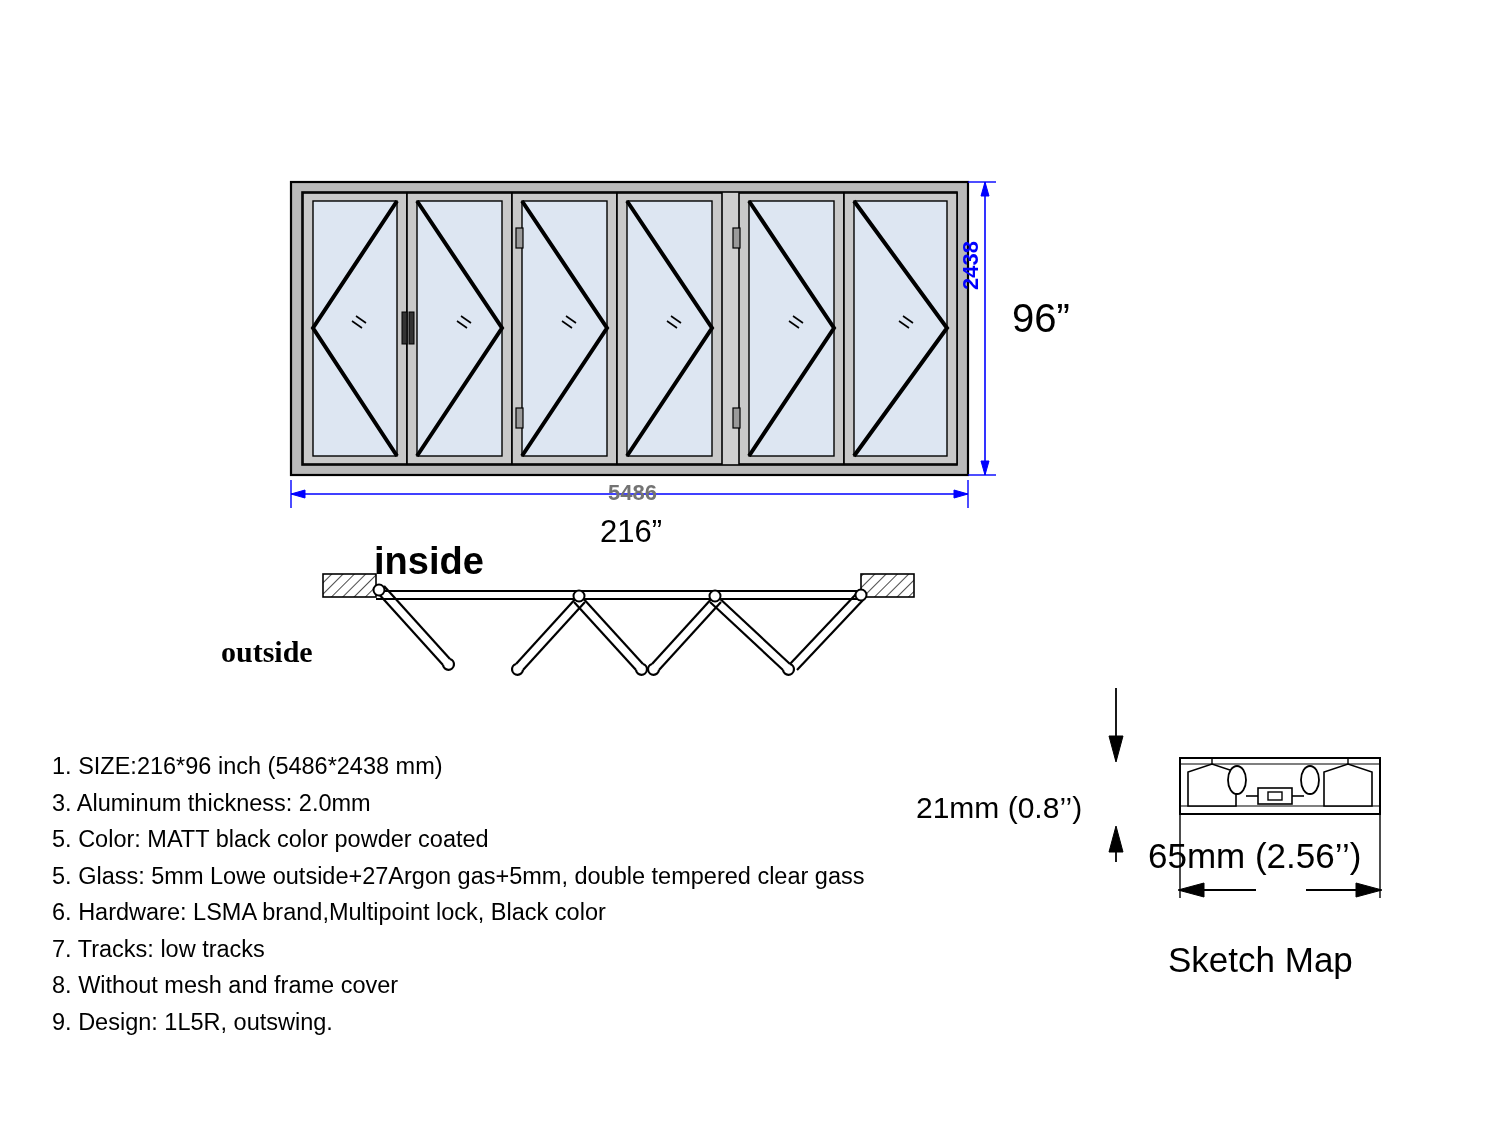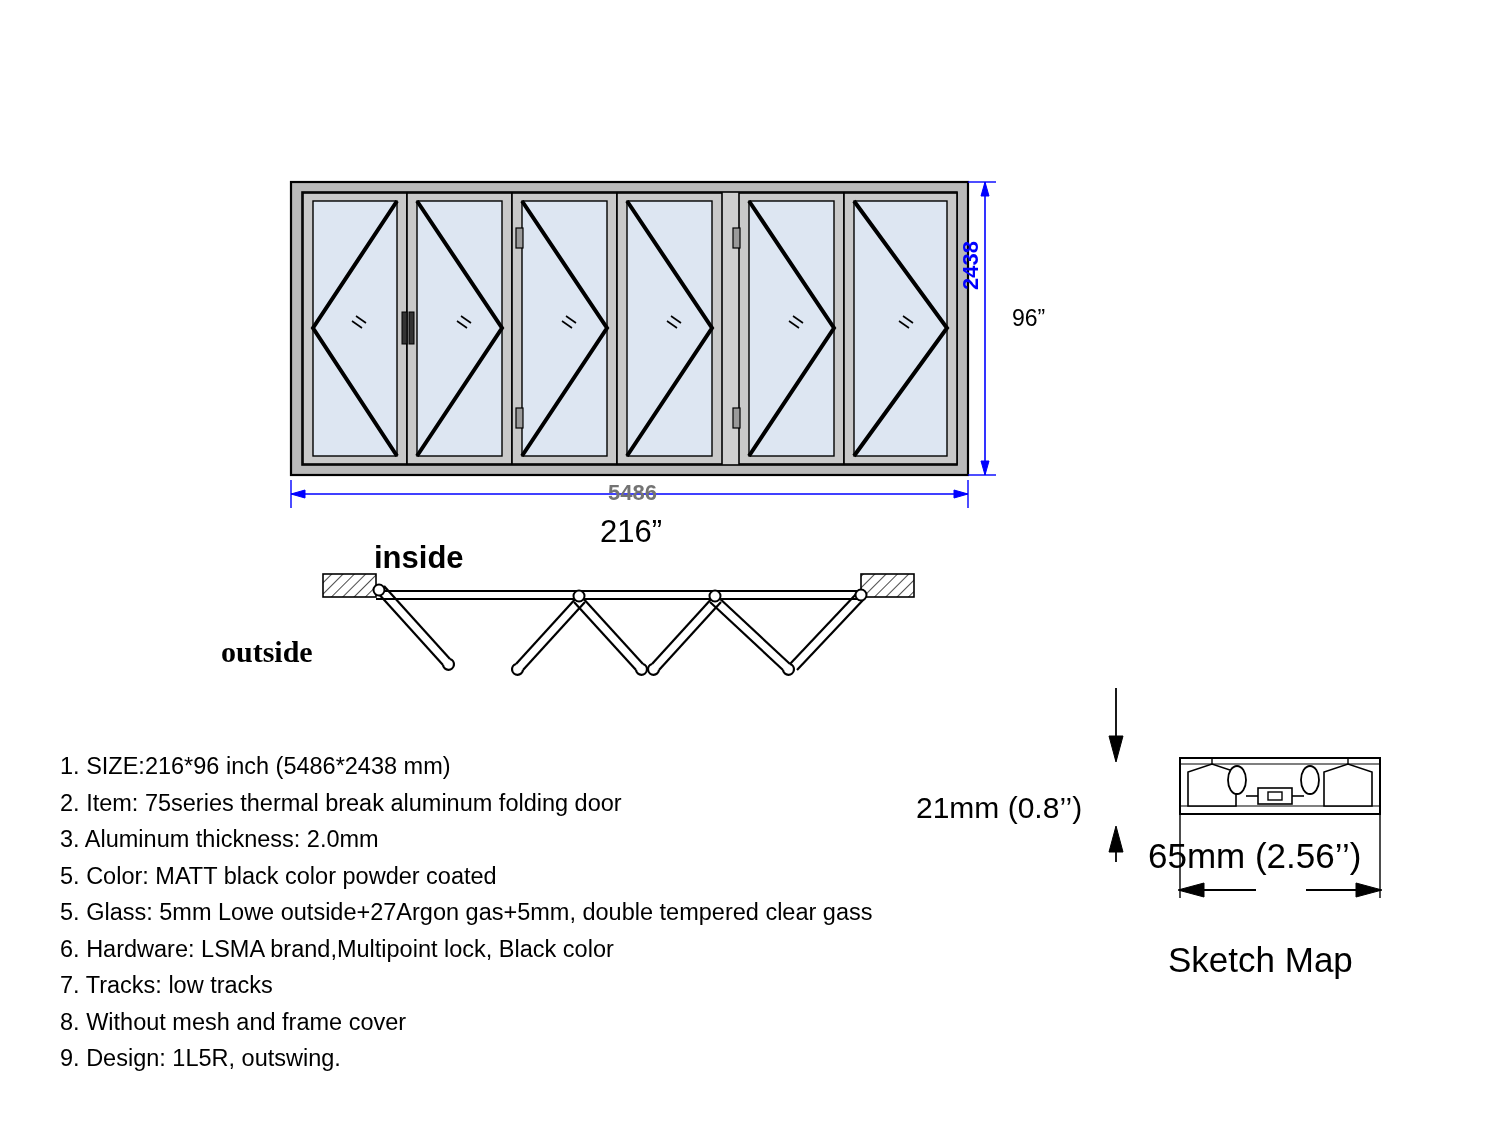--- a/index.html
+++ b/index.html
@@ -33,43 +33,42 @@
     position: absolute;
     left: 52px;
     top: 748px;
     width: 900px;
   }
   .spec-line {
     font-size: 23.5px;
     line-height: 36.5px;
     white-space: nowrap;
     color: #000;
-    margin-left: 8px;
   }
   .label-abs {
     position: absolute;
     white-space: nowrap;
   }
   .lbl-inside {
     left: 374px;
     top: 540px;
-    font-size: 31px;
+    font-size: 38px;
     font-weight: bold;
   }
   .lbl-outside {
     left: 221px;
     top: 635px;
     font-size: 30px;
     font-weight: bold;
     font-family: Liberation Serif, serif;
   }
   .lbl-96 {
     left: 1012px;
-    top: 305px;
-    font-size: 23px;
+    top: 296px;
+    font-size: 40px;
   }
   .lbl-216 {
     left: 600px;
     top: 514px;
     font-size: 31px;
   }
   .lbl-2438 {
     left: 958px;
     top: 290px;
     font-size: 22px;
@@ -276,21 +275,20 @@
   <div class="label-abs lbl-216">216”</div>
   <div class="label-abs lbl-2438">2438</div>
   <div class="label-abs lbl-5486">5486</div>
 
   <div class="label-abs lbl-21mm">21mm (0.8’’)</div>
   <div class="label-abs lbl-65mm">65mm (2.56’’)</div>
   <div class="label-abs lbl-sketch">Sketch Map</div>
 
   <div class="spec-list">
     <div class="spec-line">1. SIZE:216*96 inch (5486*2438 mm)</div>
-    <div class="spec-line">2. Item: 75series thermal break aluminum folding door</div>
     <div class="spec-line">3. Aluminum thickness: 2.0mm</div>
     <div class="spec-line">5. Color: MATT black color powder coated</div>
     <div class="spec-line">5. Glass: 5mm Lowe outside+27Argon gas+5mm, double tempered clear gass</div>
     <div class="spec-line">6. Hardware: LSMA brand,Multipoint lock, Black color</div>
     <div class="spec-line">7. Tracks: low tracks</div>
     <div class="spec-line">8. Without mesh and frame cover</div>
     <div class="spec-line">9. Design: 1L5R, outswing.</div>
   </div>
 
 </div>

